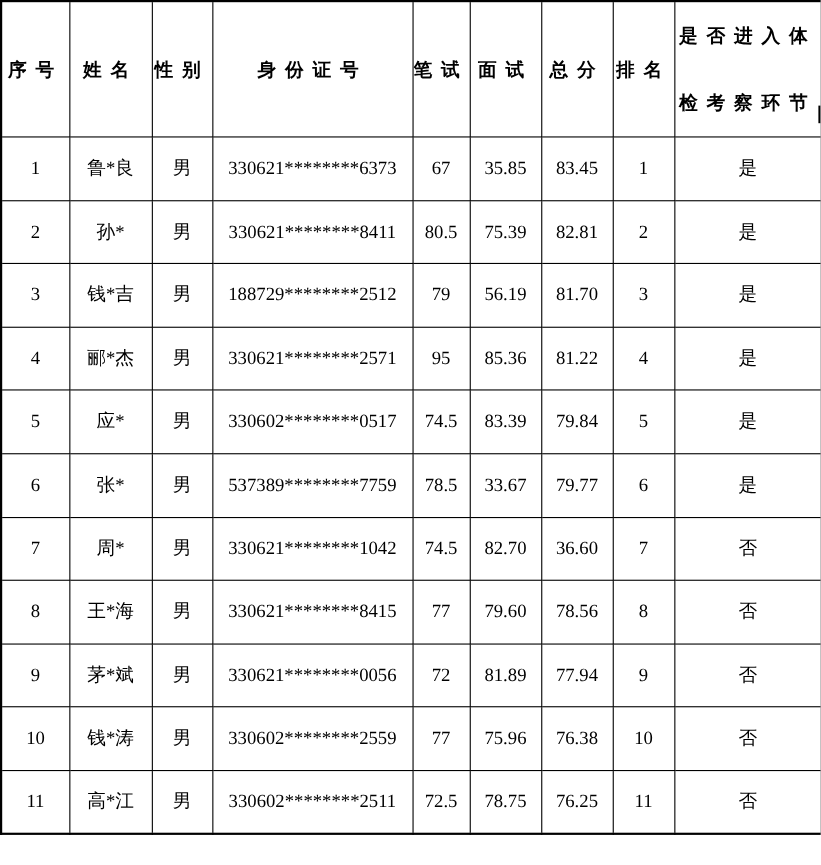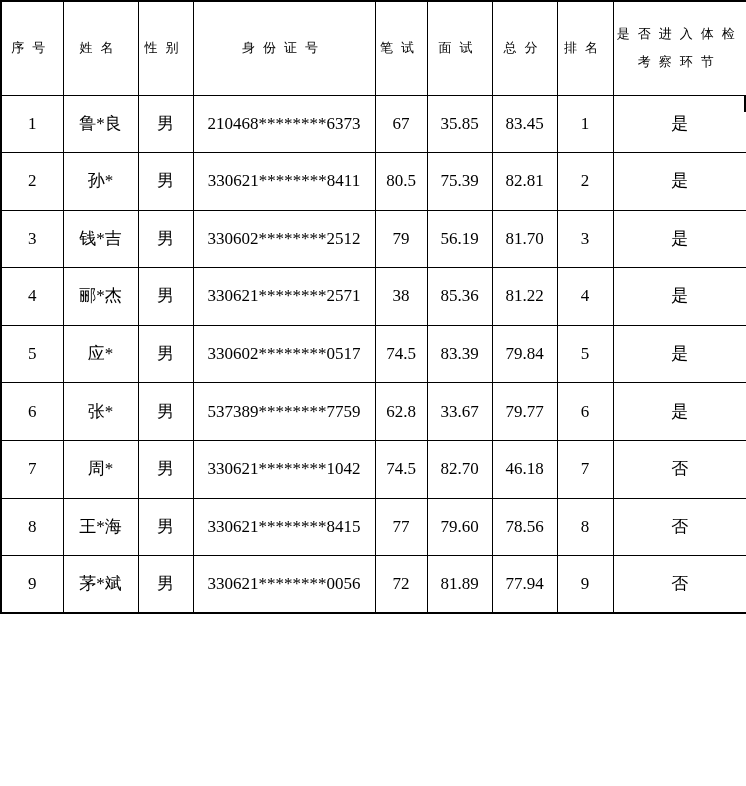--- a/index.html
+++ b/index.html
@@ -29,24 +29,24 @@
     overflow: hidden;
     font-weight: 400;
   }
   table.score-table thead tr {
     height: 94px;
   }
   table.score-table tbody tr {
     height: 57.6px;
   }
   table.score-table th {
-    font-size: 13px;
+    font-size: 17px;
     letter-spacing: 8px;
-    line-height: 28px;
-    font-weight: 400;
+    line-height: 61px;
+    font-weight: 700;
   }
   table.score-table td {
     font-size: 17px;
     letter-spacing: 0;
     line-height: 1.2;
   }
   .edge-mark {
     position: absolute;
     top: 96px;
     right: 0;
@@ -81,21 +81,21 @@
         <th>总分</th>
         <th>排名</th>
         <th>是否进入体检考察环节</th>
       </tr>
   </thead>
   <tbody>
       <tr>
         <td>1</td>
         <td>鲁*良</td>
         <td>男</td>
-        <td>210468********6373</td>
+        <td>330621********6373</td>
         <td>67</td>
         <td>35.85</td>
         <td>83.45</td>
         <td>1</td>
         <td>是</td>
       </tr>
       <tr>
         <td>2</td>
         <td>孙*</td>
         <td>男</td>
@@ -103,33 +103,33 @@
         <td>80.5</td>
         <td>75.39</td>
         <td>82.81</td>
         <td>2</td>
         <td>是</td>
       </tr>
       <tr>
         <td>3</td>
         <td>钱*吉</td>
         <td>男</td>
-        <td>330602********2512</td>
+        <td>188729********2512</td>
         <td>79</td>
         <td>56.19</td>
         <td>81.70</td>
         <td>3</td>
         <td>是</td>
       </tr>
       <tr>
         <td>4</td>
         <td>郦*杰</td>
         <td>男</td>
         <td>330621********2571</td>
-        <td>38</td>
+        <td>95</td>
         <td>85.36</td>
         <td>81.22</td>
         <td>4</td>
         <td>是</td>
       </tr>
       <tr>
         <td>5</td>
         <td>应*</td>
         <td>男</td>
         <td>330602********0517</td>
@@ -137,34 +137,34 @@
         <td>83.39</td>
         <td>79.84</td>
         <td>5</td>
         <td>是</td>
       </tr>
       <tr>
         <td>6</td>
         <td>张*</td>
         <td>男</td>
         <td>537389********7759</td>
-        <td>62.8</td>
+        <td>78.5</td>
         <td>33.67</td>
         <td>79.77</td>
         <td>6</td>
         <td>是</td>
       </tr>
       <tr>
         <td>7</td>
         <td>周*</td>
         <td>男</td>
         <td>330621********1042</td>
         <td>74.5</td>
         <td>82.70</td>
-        <td>46.18</td>
+        <td>36.60</td>
         <td>7</td>
         <td>否</td>
       </tr>
       <tr>
         <td>8</td>
         <td>王*海</td>
         <td>男</td>
         <td>330621********8415</td>
         <td>77</td>
         <td>79.60</td>
@@ -174,18 +174,40 @@
       </tr>
       <tr>
         <td>9</td>
         <td>茅*斌</td>
         <td>男</td>
         <td>330621********0056</td>
         <td>72</td>
         <td>81.89</td>
         <td>77.94</td>
         <td>9</td>
+        <td>否</td>
+      </tr>
+      <tr>
+        <td>10</td>
+        <td>钱*涛</td>
+        <td>男</td>
+        <td>330602********2559</td>
+        <td>77</td>
+        <td>75.96</td>
+        <td>76.38</td>
+        <td>10</td>
+        <td>否</td>
+      </tr>
+      <tr>
+        <td>11</td>
+        <td>高*江</td>
+        <td>男</td>
+        <td>330602********2511</td>
+        <td>72.5</td>
+        <td>78.75</td>
+        <td>76.25</td>
+        <td>11</td>
         <td>否</td>
       </tr>
     </tbody>
 </table>
 
 <div class="edge-mark"></div>
 
 </body></html>

